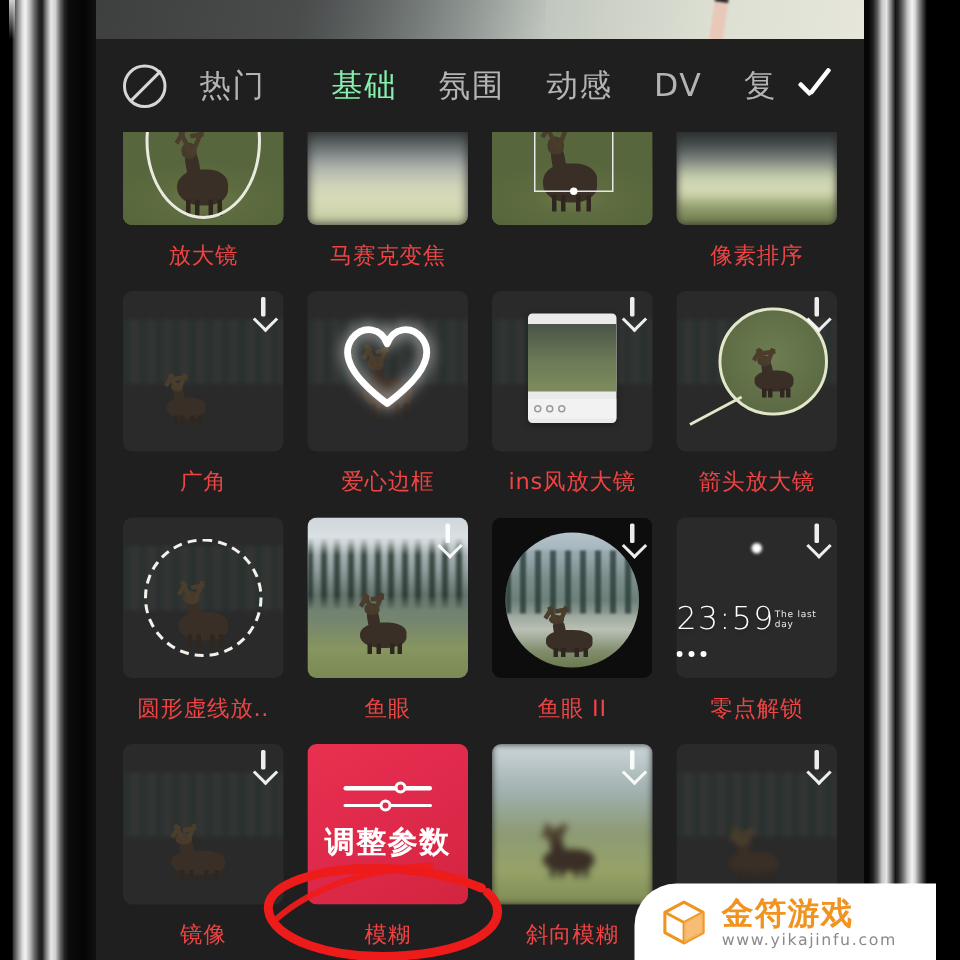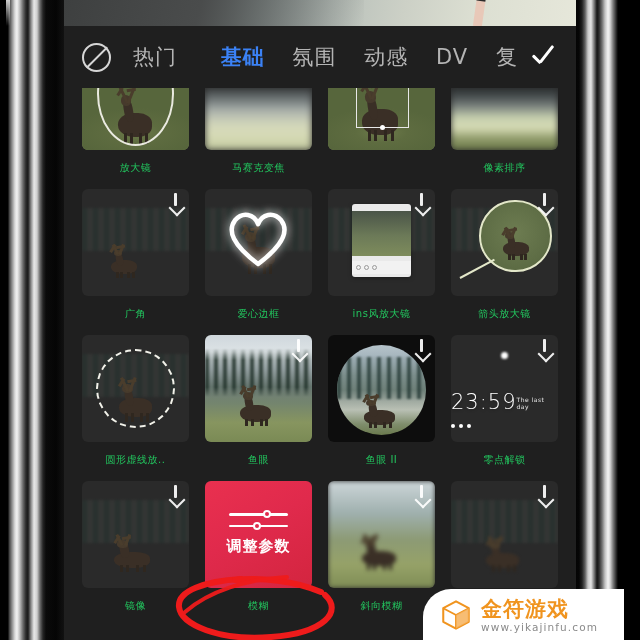--- a/index.html
+++ b/index.html
@@ -73,21 +73,21 @@
     display: flex; align-items: center;
     height: 62px; padding: 0 16px 0 18px;
     background: #1f1f1f;
     gap: 0;
   }
   .tab {
     color: #b4b4b4; font-size: 21px; letter-spacing: 1px;
     padding: 0 6px; white-space: nowrap;
     font-family: "DejaVu Sans", "Liberation Sans", sans-serif;
   }
-  .tab.active { color: #3b82f6; font-weight: bold; margin-left: 16px; }
+  .tab.active { color: #86efac; font-weight: normal; margin-left: 16px; }
   .tab-spacer { flex: 1 1 auto; }
   .no-icon {
     width: 29px; height: 29px; border: 2px solid #d6d6d6; border-radius: 50%;
     position: relative; flex: 0 0 auto; margin-right: 16px;
   }
   .no-icon::after {
     content: ""; position: absolute; left: 50%; top: -2px;
     width: 2px; height: 29px; background: #d6d6d6;
     transform: translateX(-50%) rotate(45deg); transform-origin: center;
   }
@@ -113,21 +113,21 @@
     column-gap: 16px;
     row-gap: 0;
   }
   .cell { width: 100%; }
   .thumbwrap {
     position: relative; width: 100%; aspect-ratio: 1/1;
     border-radius: 6px; overflow: hidden; background: #2a2a2a;
   }
   .row-clip .thumbwrap { aspect-ratio: auto; height: 62px; border-radius: 0 0 6px 6px; }
   .label {
-    text-align: center; color: #22c55e; font-size: 10px;
+    text-align: center; color: #ef4444; font-size: 15px;
     margin-top: 11px; margin-bottom: 14px;
     letter-spacing: 0.5px; white-space: nowrap; overflow: hidden;
   }
 
   
   .ph {
     position: absolute; inset: 0;
   }
   .ph-meadow {
     background:
@@ -323,21 +323,21 @@
   }
   .sliders { width: 56%; display: flex; flex-direction: column; gap: 9px; margin-bottom: 4px; }
   .sl { position: relative; height: 2.4px; background: #fff; border-radius: 2px; }
   .sl .knob {
     position: absolute; top: 50%; width: 8px; height: 8px; margin-top: -4px;
     border: 2.2px solid #fff; border-radius: 50%; background: #e02a4c;
   }
   .sl.one .knob { left: 58%; }
   .sl.two .knob { left: 40%; }
   .redtile .rt-label {
-    color: #fff; font-size: 15px; font-weight: bold; letter-spacing: 1px;
+    color: #fff; font-size: 20px; font-weight: bold; letter-spacing: 1px;
   }
 
   
   .annot {
     position: absolute; left: 175px; top: 571px; width: 175px; height: 69px;
     pointer-events: none;
   }
 
   
   .watermark {

